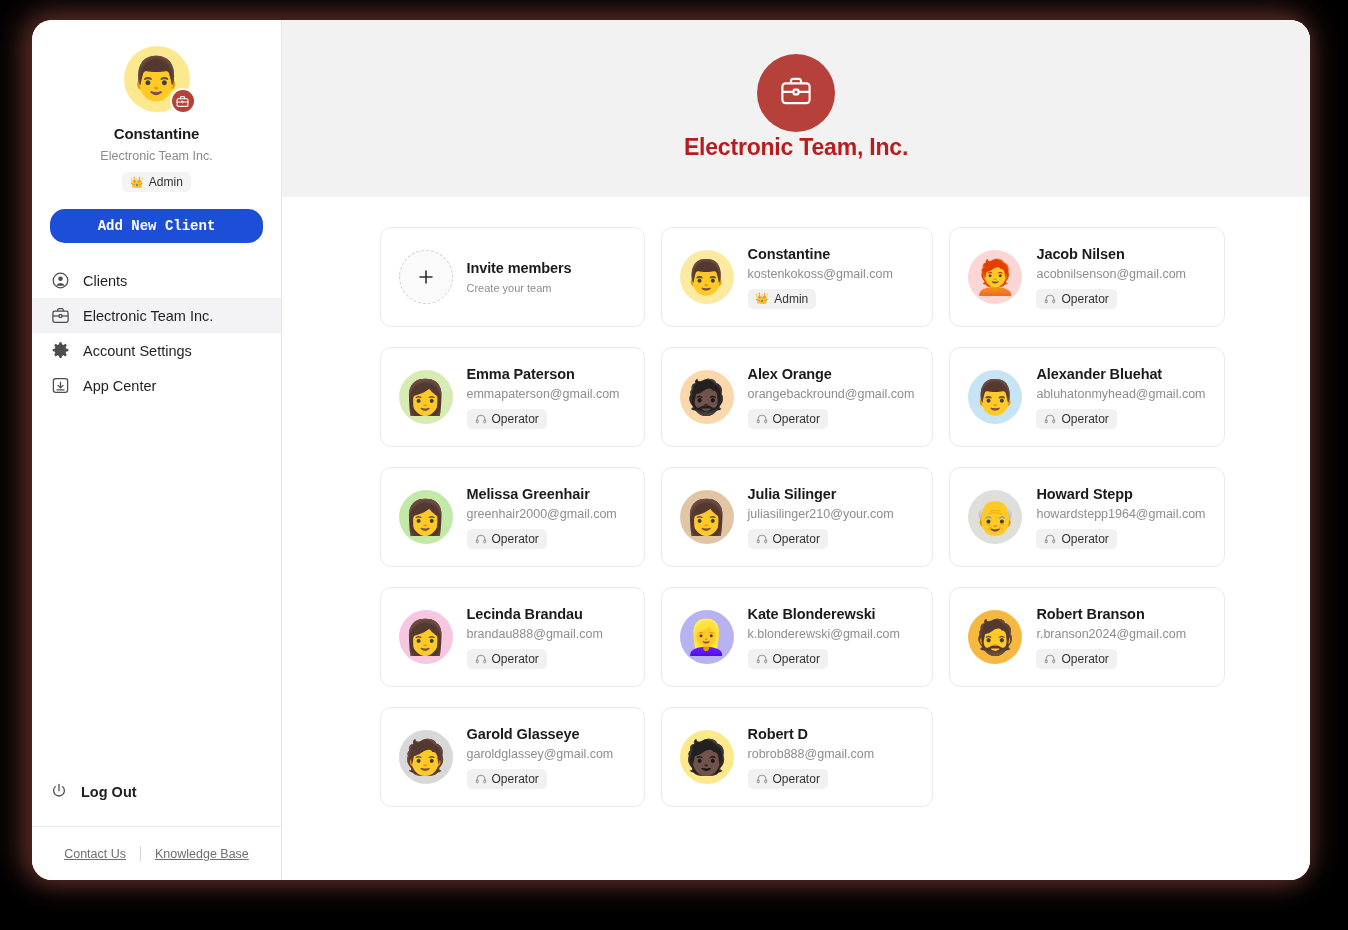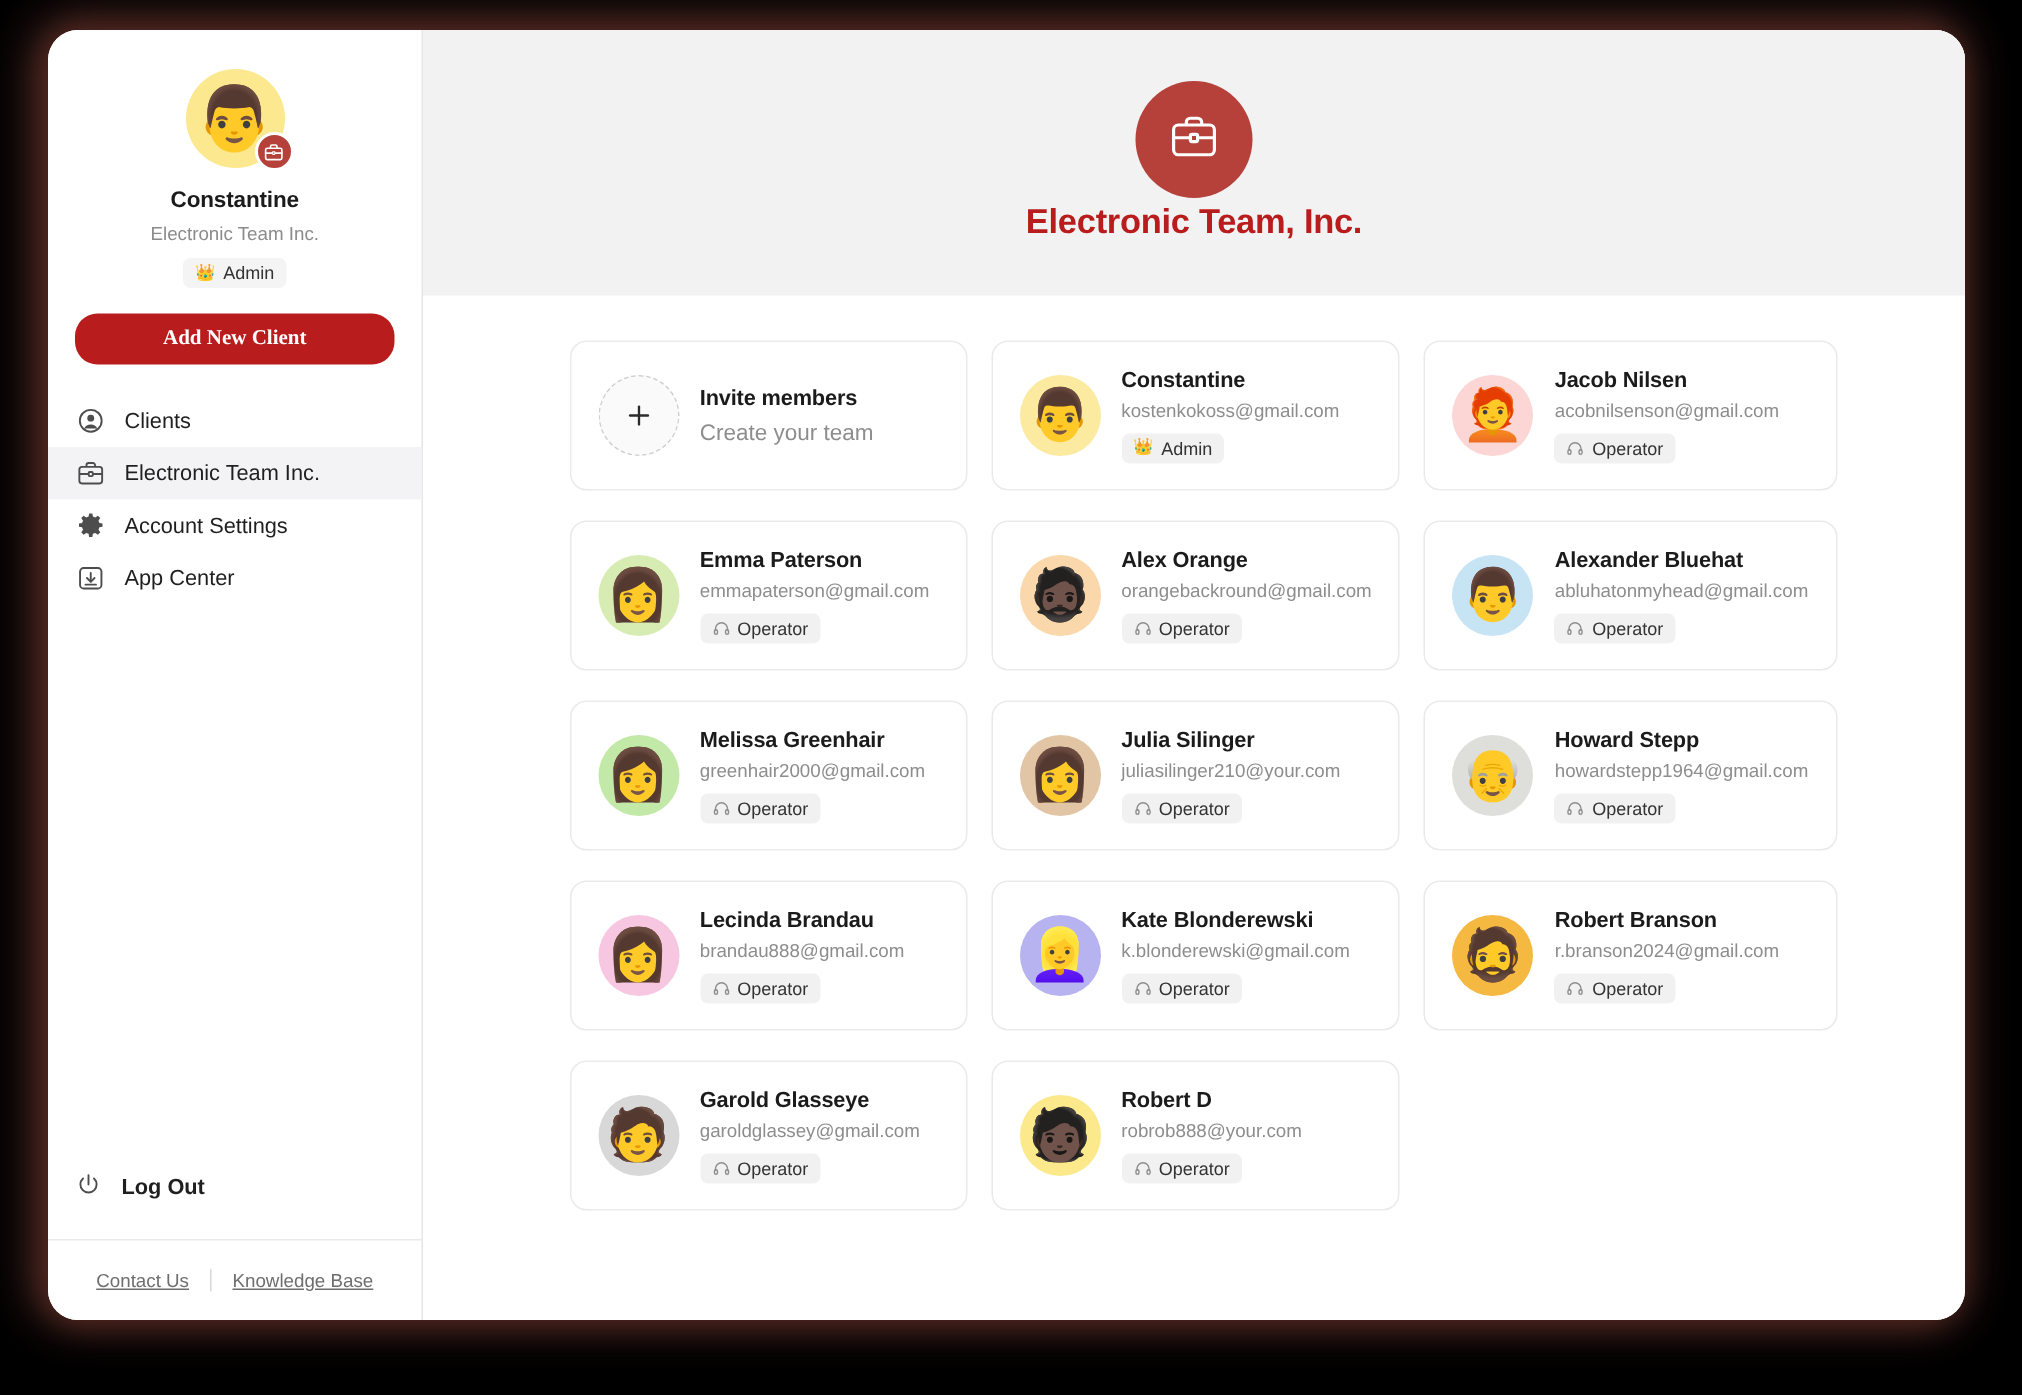--- a/index.html
+++ b/index.html
@@ -131,30 +131,30 @@
     white-space: nowrap;
   }
   .badge.admin-badge { margin-top: 9px; background: #f4f4f4; }
 
   .badge-emoji { font-size: 11px; line-height: 1; }
 
   .add-client-btn {
     margin: 17px 18px 0 18px;
     height: 34px;
     border-radius: 15px;
-    background: #b91c1c;
+    background: #1d4ed8;
     color: #ffffff;
     font-size: 14px;
     font-weight: 700;
     border: none;
     cursor: pointer;
     display: flex;
     align-items: center;
     justify-content: center;
-    font-family: Liberation Serif, serif;
+    font-family: Liberation Mono, monospace;
   }
 
   .nav {
     margin-top: 20px;
     display: flex;
     flex-direction: column;
   }
 
   .nav-item {
     height: 35px;
@@ -349,21 +349,21 @@
     justify-content: center;
   }
   .invite-title {
     font-size: 14.5px;
     font-weight: 700;
     color: #1b1b1b;
     letter-spacing: -0.1px;
   }
   .invite-sub {
     margin-top: 6px;
-    font-size: 15px;
+    font-size: 11px;
     color: #8d8d8d;
   }
 </style>
 </head>
 <body>
 
 <div id="screen">
 
   <div class="window-shadow"></div>
   <div class="window-shadow two"></div>
@@ -747,21 +747,21 @@
                   </span>
                 </div>
               </div>
             </div>
             <div class="card">
               <div class="card-avatar" style="background: rgb(251, 233, 140);">
                 <span>🧑🏿</span>
               </div>
               <div class="card-body">
                 <div class="card-name">Robert D</div>
-                <div class="card-email">robrob888@your.com</div>
+                <div class="card-email">robrob888@gmail.com</div>
                 <div class="card-badge-row">
                   <span class="badge">
                     <span class="badge-emoji" style="display: inline-flex;">
                       <svg width="12" height="12" viewBox="0 0 24 24" fill="none" stroke="#8e8e8e" stroke-width="1.9" stroke-linecap="round">
                         <path d="M4 14.5v-2.2a8 8 0 0 1 16 0v2.2"></path>
                         <rect x="2.6" y="13.6" width="4" height="6.2" rx="2"></rect>
                         <rect x="17.4" y="13.6" width="4" height="6.2" rx="2"></rect>
                       </svg>
                     </span>
                     <span>Operator</span>

